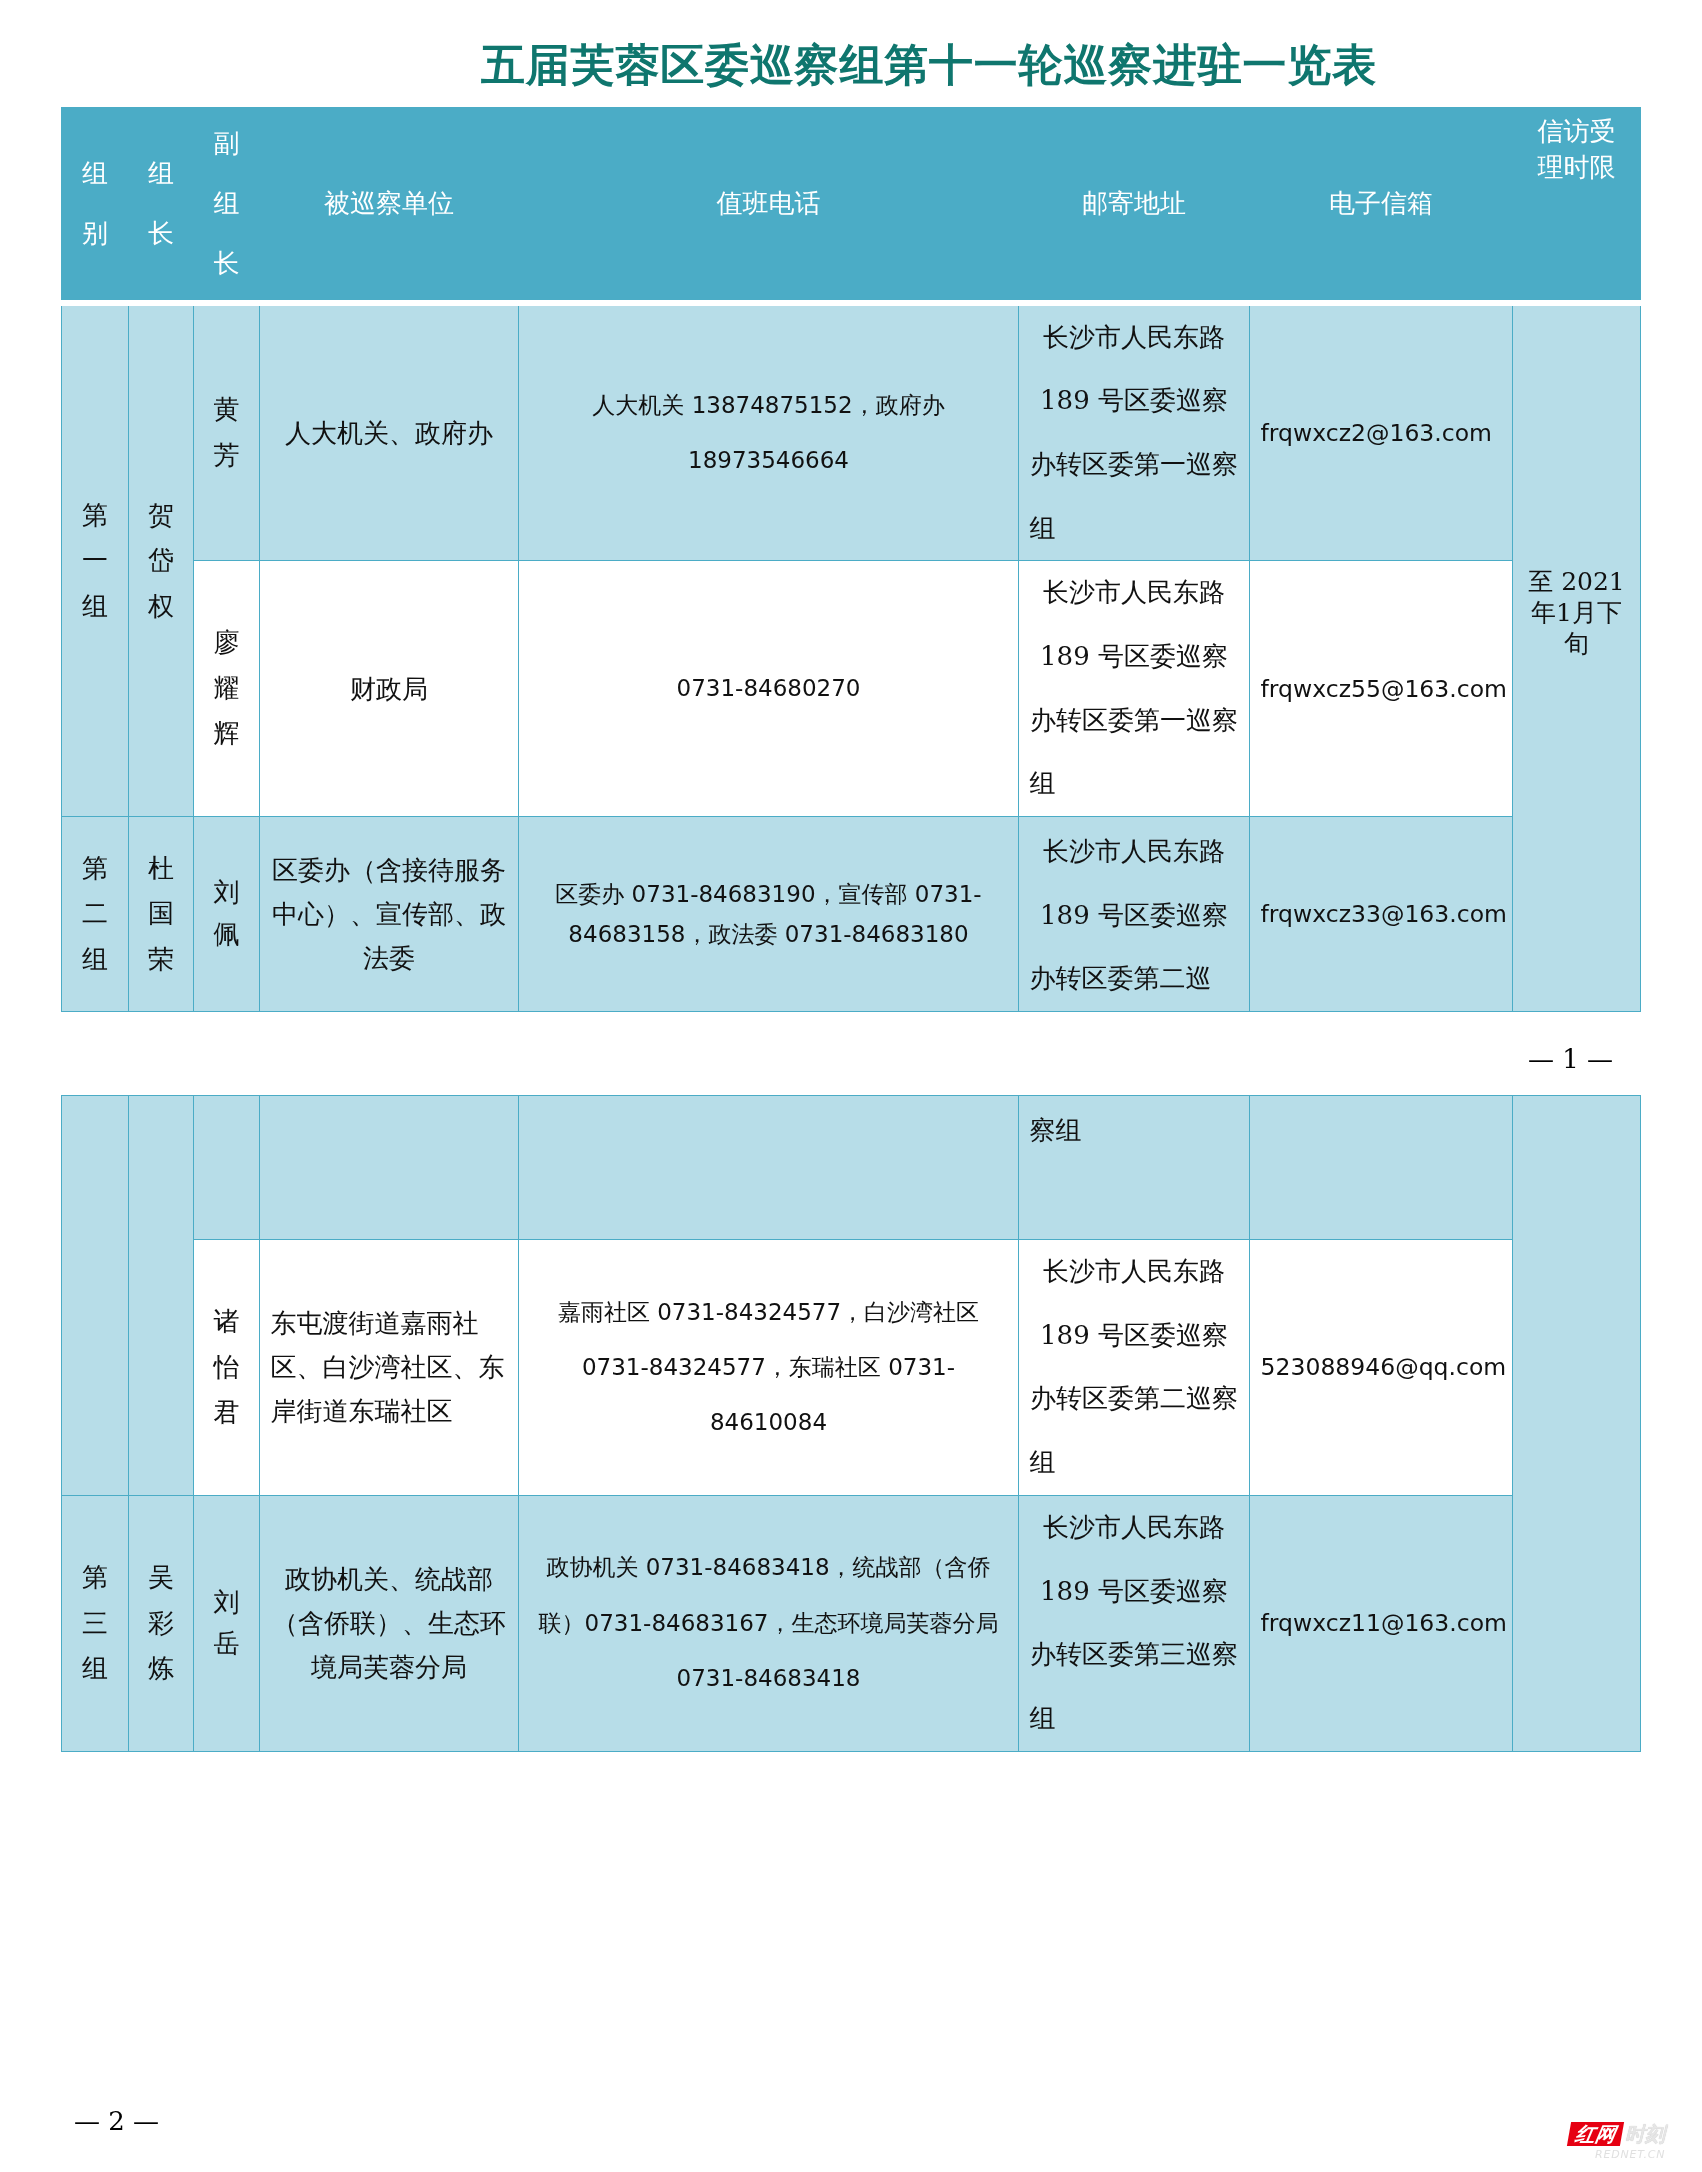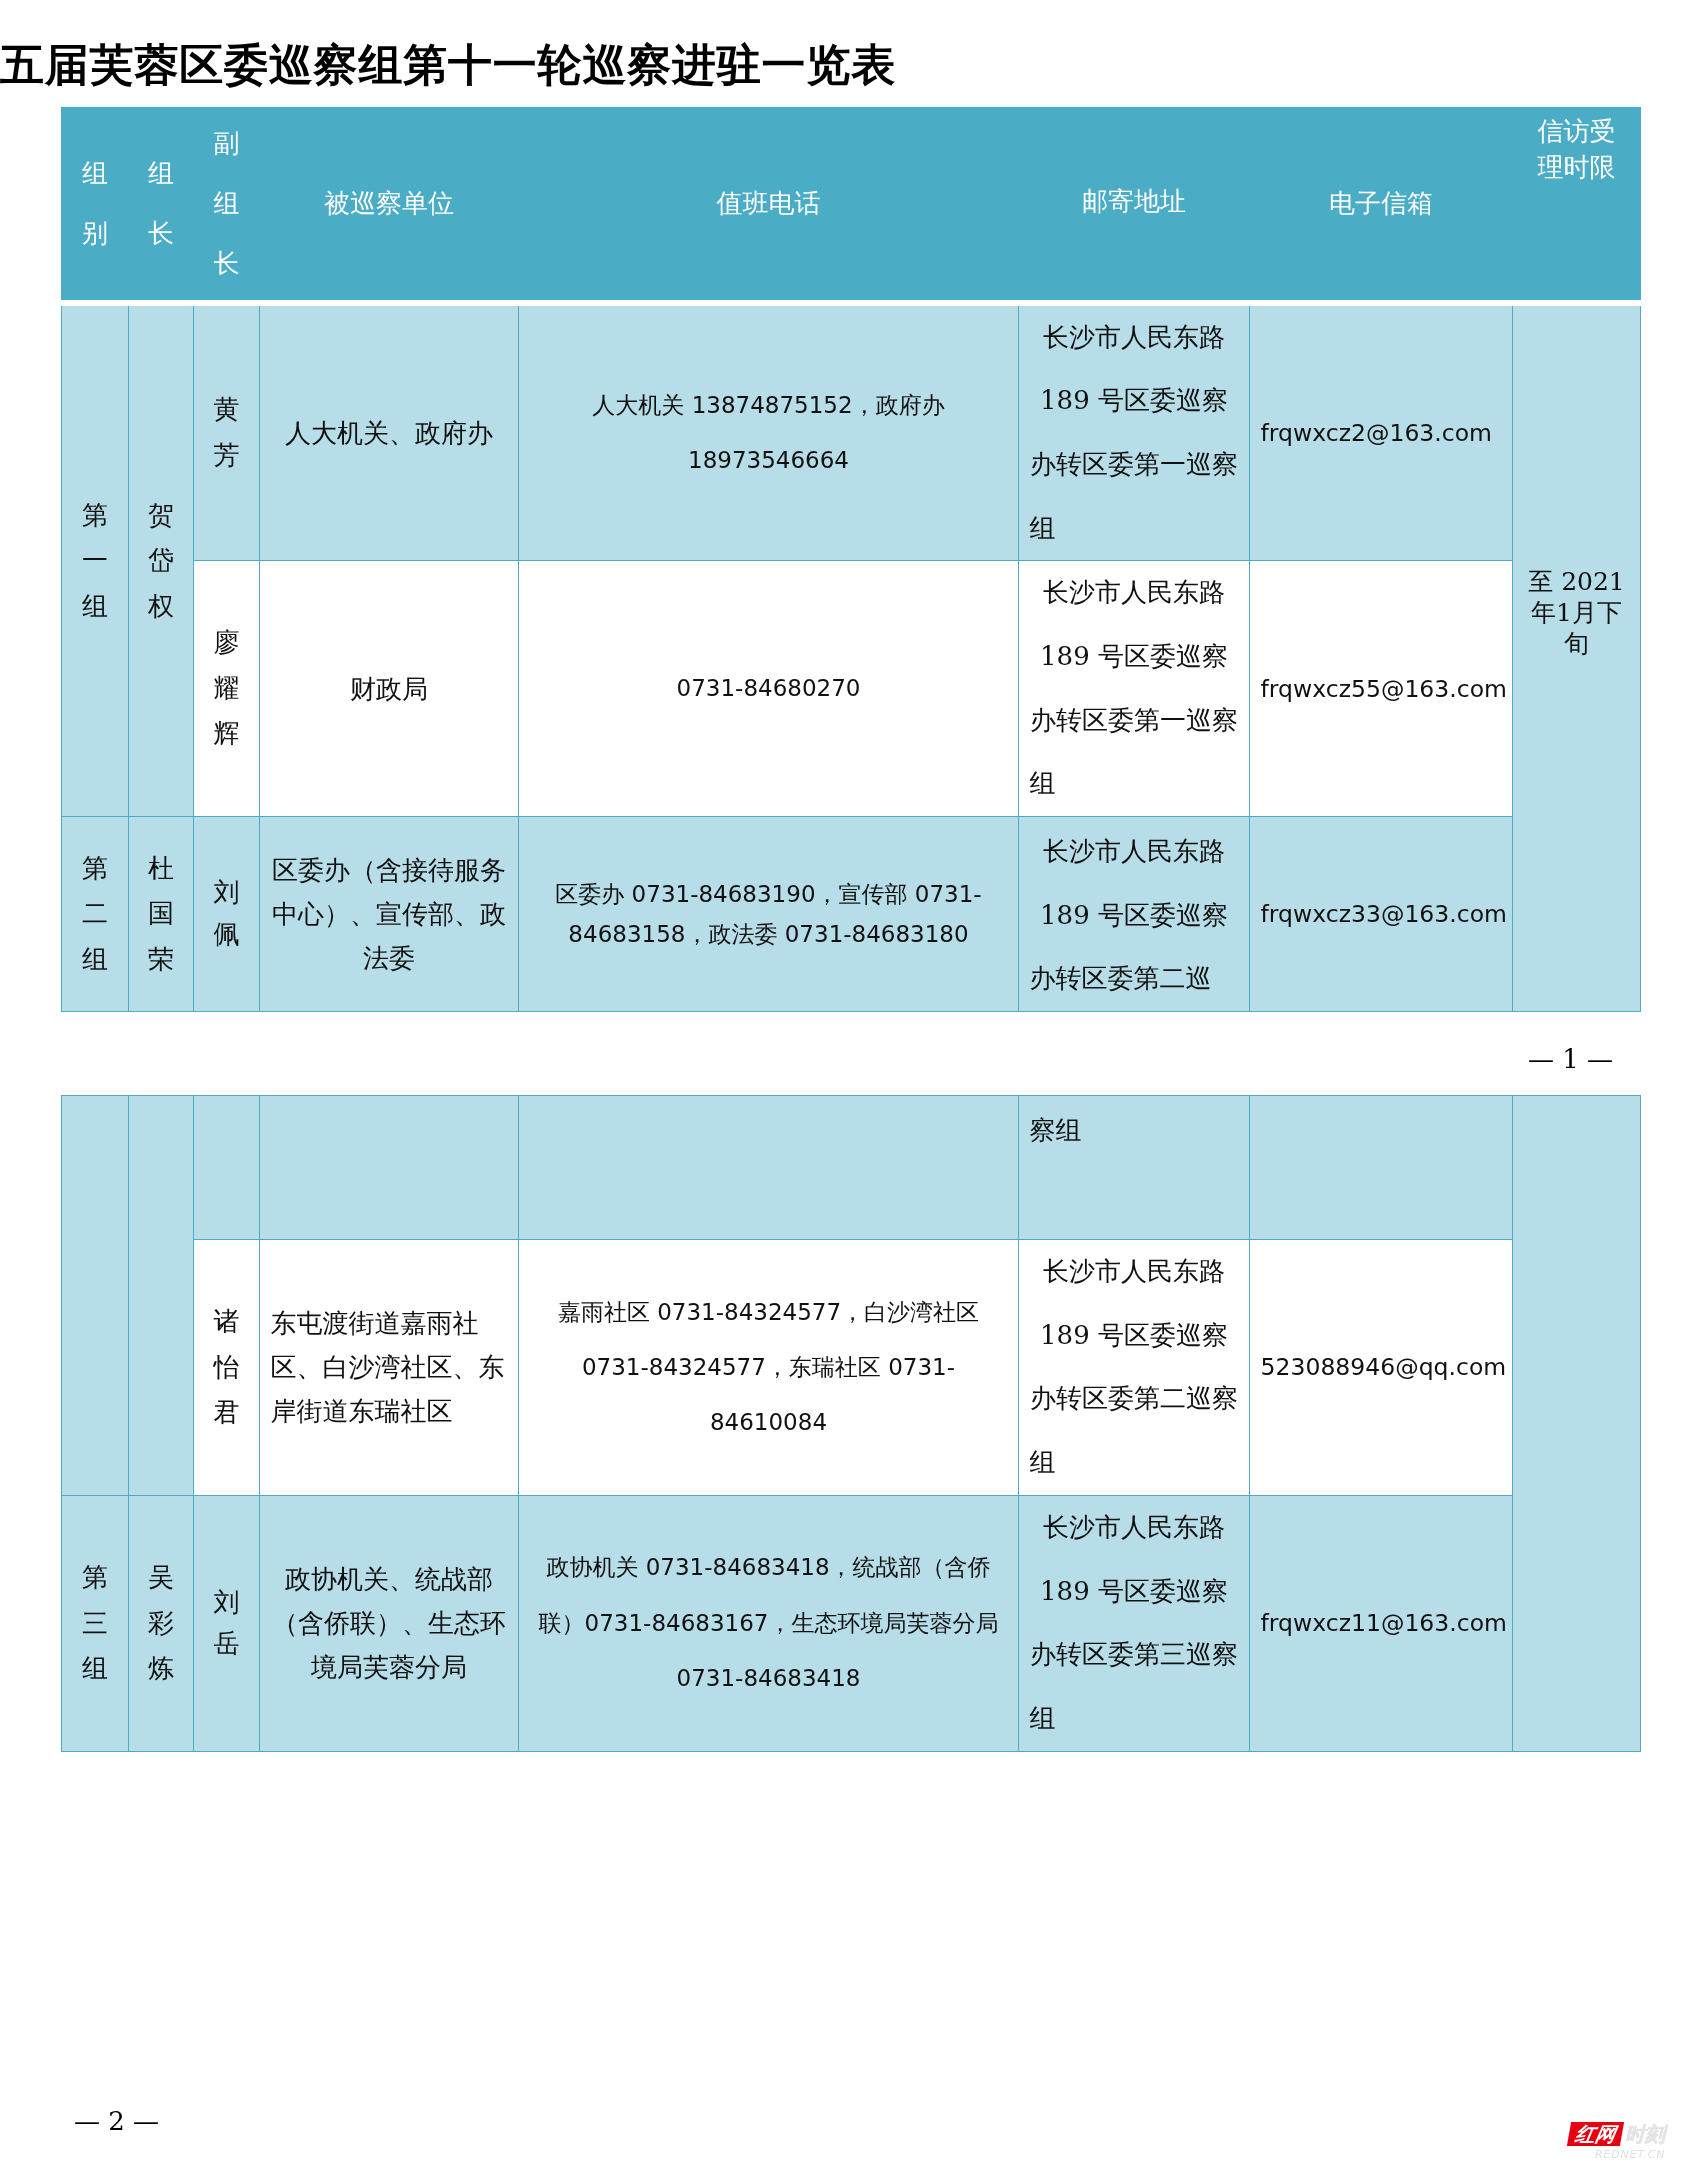--- a/index.html
+++ b/index.html
@@ -1,20 +1,20 @@
 <!DOCTYPE html>
 <html style="font-size:12px"><head>
 <meta charset="utf-8">
 <style>
   html, body { margin: 0; padding: 0; background: #ffffff; }
   body { width: 1703px; height: 2172px; position: relative; overflow: hidden;
          font-family: "DejaVu Serif", "Liberation Serif", serif; color: #111; }
-  .title { position: absolute; left: 0; width: 1377px; top: 36px; text-align: left;
+  .title { position: absolute; left: 0; width: 1377px; top: 36px; text-align: right;
            font-family: "DejaVu Sans", "Liberation Sans", sans-serif; font-weight: bold;
-           font-size: 44px; letter-spacing: 0.8px; color: #000000; }
+           font-size: 44px; letter-spacing: 0.8px; color: #0f766e; }
   table.t { position: absolute; left: 61px; width: 1579px; border-collapse: collapse; table-layout: fixed; }
   table.t td, table.t th { border: 1.5px solid #4BACC6; padding: 0; vertical-align: middle;
            text-align: center; font-size: 26px; line-height: 1.45; }
   table.t th { background: #4BACC6; color: #fff; font-weight: normal; border-color: #4BACC6; border-bottom: 6px solid #fff; }
   .lb { background: #B7DDE8; }
   .wh { background: #ffffff; }
   .vert { line-height: 1.75; }
   .vert-h { line-height: 2.3; }
   .addr { text-align: justify; text-align-last: left; padding: 0 10.6px !important; line-height: 2.45 !important;
           font-size: 26px; }
@@ -51,21 +51,21 @@
           <div class="vert-h" style="width:1em;margin:0 auto">组别</div>
         </th>
     <th>
           <div class="vert-h" style="width:1em;margin:0 auto">组长</div>
         </th>
     <th>
           <div class="vert-h" style="width:1em;margin:0 auto">副组长</div>
         </th>
     <th>被巡察单位</th>
     <th style="font-family:'DejaVu Sans',sans-serif">值班电话</th>
-    <th style="font-family:Liberation Mono, monospace">邮寄地址</th>
+    <th style="font-family:Liberation Sans, sans-serif">邮寄地址</th>
     <th style="font-family:'DejaVu Sans',sans-serif">电子信箱</th>
     <th style="vertical-align:top;padding-top:4.6px;font-family:'DejaVu Sans',sans-serif">
           <div style="width:3em;margin:0 auto;line-height:1.4">信访受理时限</div>
         </th>
   </tr>
 
   <tr style="height:254px">
     <td class="lb" rowspan="2">
           <div class="vert" style="width:1em;margin:0 auto">第一组</div>
         </td>

